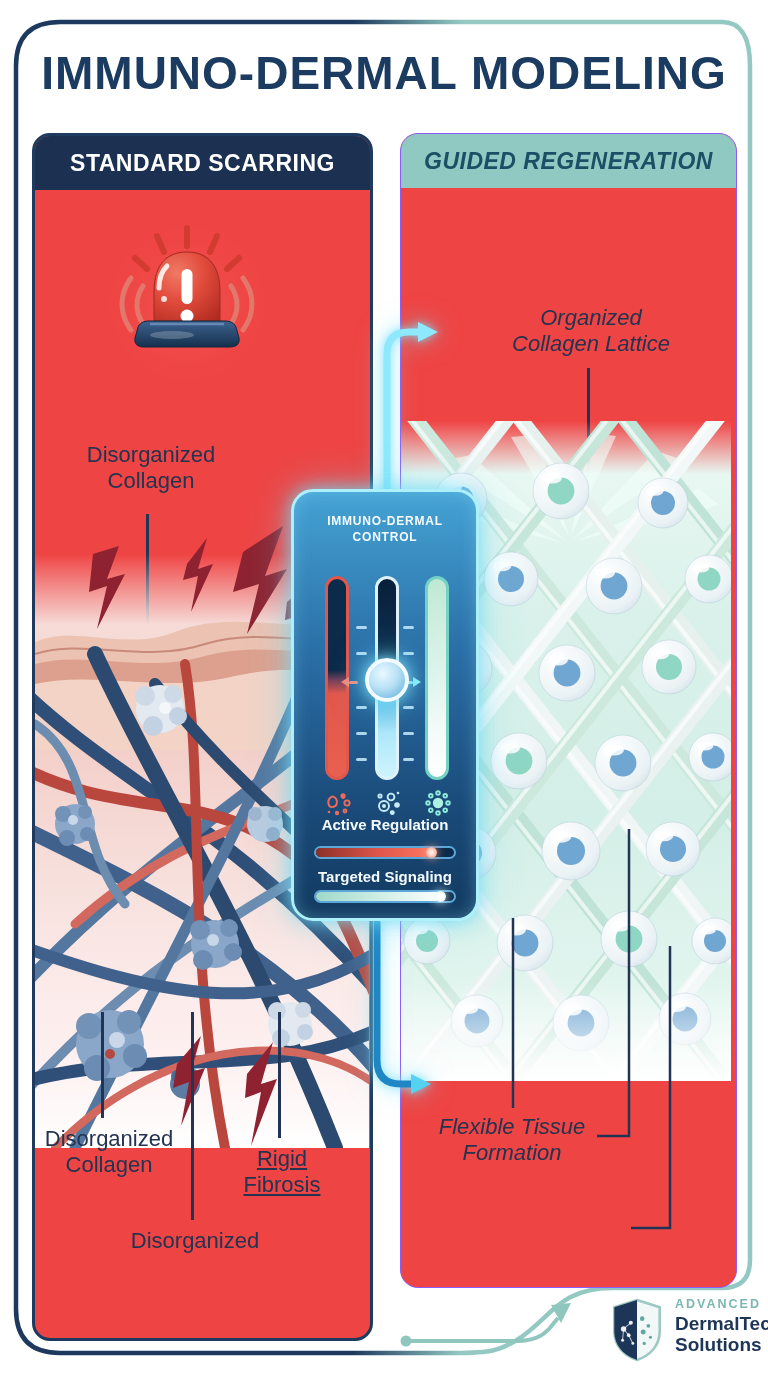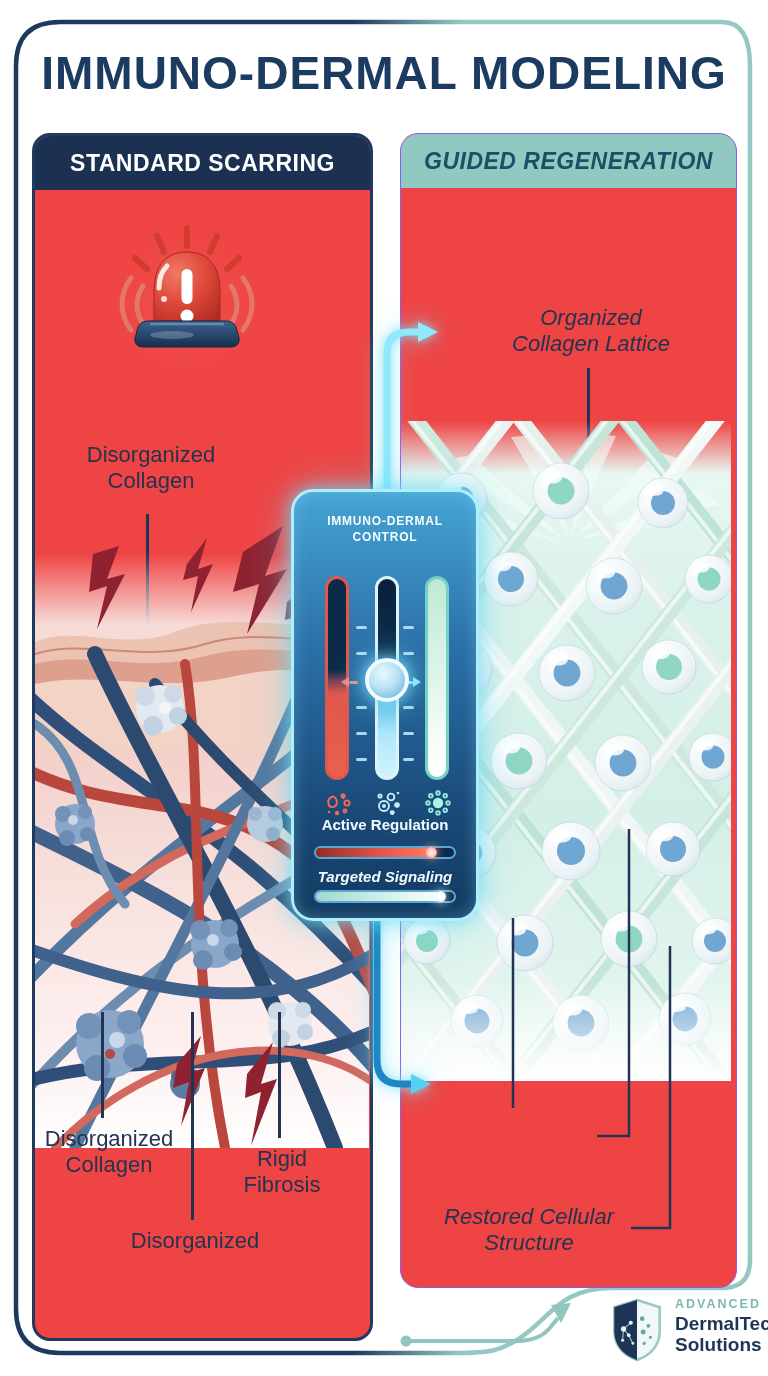--- a/index.html
+++ b/index.html
@@ -243,21 +243,21 @@
         <path d="M142,540 L166,512 L156,548 L170,544 L146,602 L154,558 L138,564 Z"></path>
         <path d="M212,550 L238,518 L226,560 L242,555 L216,622 L226,568 L210,574 Z"></path>
       </g>
     </svg>
 
     <div class="leader" style="left:66px;top:876px;height:106px;"></div>
     <div class="leader" style="left:156px;top:876px;height:208px;"></div>
     <div class="leader" style="left:243px;top:876px;height:126px;"></div>
     <div class="callout" style="left:-6px;top:990px;width:160px;">Disorganized
 Collagen</div>
-    <div class="callout" style="left:167px;top:1010px;width:160px;">Rigid
+    <div class="callout" style="left:167px;top:1010px;width:160px;text-decoration:underline;">Rigid
 Fibrosis</div>
     <div class="callout" style="left:60px;top:1092px;width:200px;">Disorganized</div>
   </div>
 
   <div class="panel panel-right">
     <div class="panel-header">GUIDED REGENERATION</div>
 
     <div class="callout" style="left:40px;top:163px;width:300px;margin-top:8px;">Organized
 Collagen Lattice</div>
     <div class="leader" style="left:186px;top:234px;height:186px;"></div>
@@ -454,22 +454,22 @@
     </svg>
 
     <svg class="abs" style="left:0;top:687px;" width="330" height="420" viewBox="0 0 330 420">
       <g fill="none" stroke="#223455" stroke-width="2.5">
         <path d="M112,97 V287"></path>
         <path d="M228,8 V315 H196"></path>
         <path d="M269,125 V407 H230"></path>
       </g>
     </svg>
 
-    <div class="callout" style="left:8px;top:1070px;width:240px;">Restored Cellular
-Structure</div>
+    <div class="callout" style="left:11px;top:980px;width:200px;">Flexible Tissue
+Formation</div>
   </div>
 
   <svg class="glow-arrow" style="left:355px;top:298px;" width="95" height="200" viewBox="0 0 95 200">
     <defs>
         <linearGradient id="gaTop" x1="0" y1="200" x2="0" y2="0">
           <stop offset="0" stop-color="#1f86c4"></stop>
           <stop offset="1" stop-color="#8ee9fc"></stop>
         </linearGradient>
       </defs>
     <path d="M32,200 L32,56 Q32,34 54,34 L64,34" fill="none" stroke="url(#gaTop)" stroke-width="7" stroke-linecap="round"></path>
@@ -547,21 +547,21 @@
           <circle cx="7.8" cy="7.8" r="1.8"></circle>
         <circle cx="15" cy="5" r="1.8"></circle>
           <circle cx="22.2" cy="7.8" r="1.8"></circle>
       </g>
     </svg>
 
     <div class="cp-metric-label" style="top:324px;">Active Regulation</div>
     <div class="bar" style="top:354px;">
       <div class="bar-fill bar-fill-red" style="width: 86%;"></div>
     </div>
-    <div class="cp-metric-label" style="top:376px;font-style:italic;">Targeted Signaling</div>
+    <div class="cp-metric-label" style="top:376px;">Targeted Signaling</div>
     <div class="bar" style="top:398px;">
       <div class="bar-fill bar-fill-mint" style="width: 93%;"></div>
     </div>
   </div>
 
   <div class="logo">
     <svg width="54" height="64" viewBox="0 0 52 62">
       <defs>
           <clipPath id="shieldL">
             <rect x="0" y="0" width="26" height="62"></rect>

